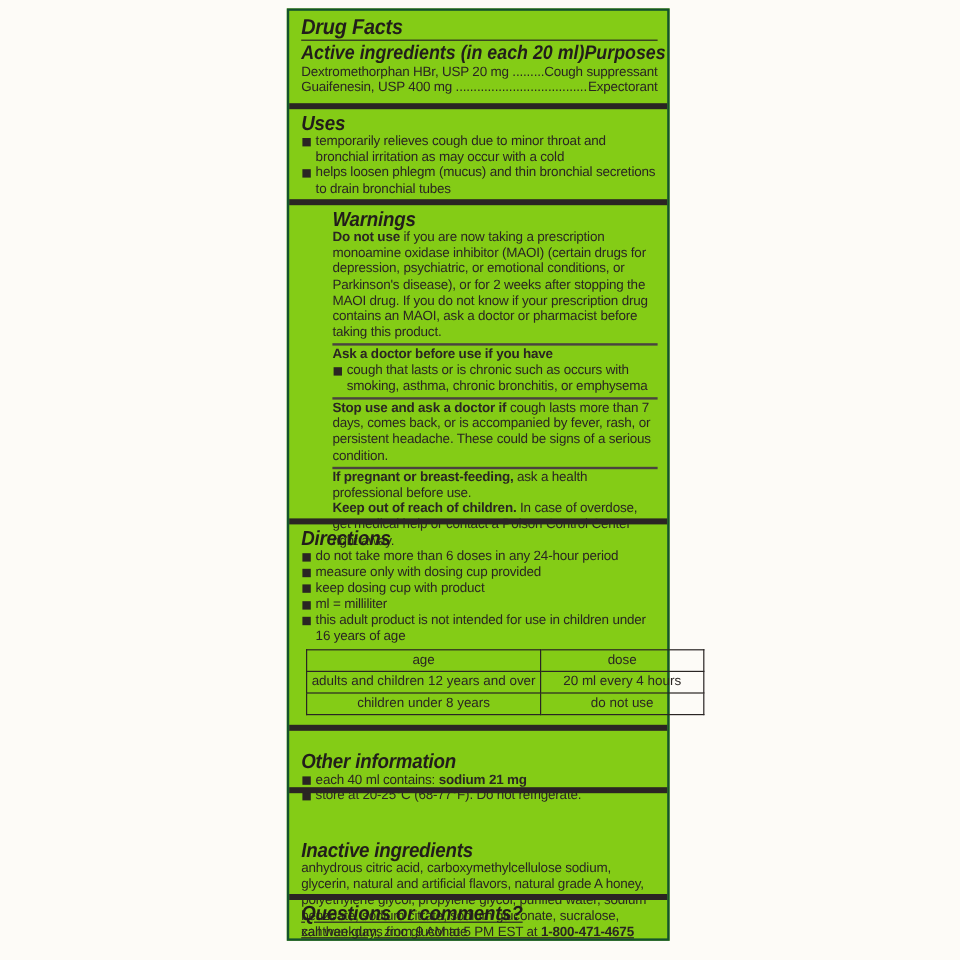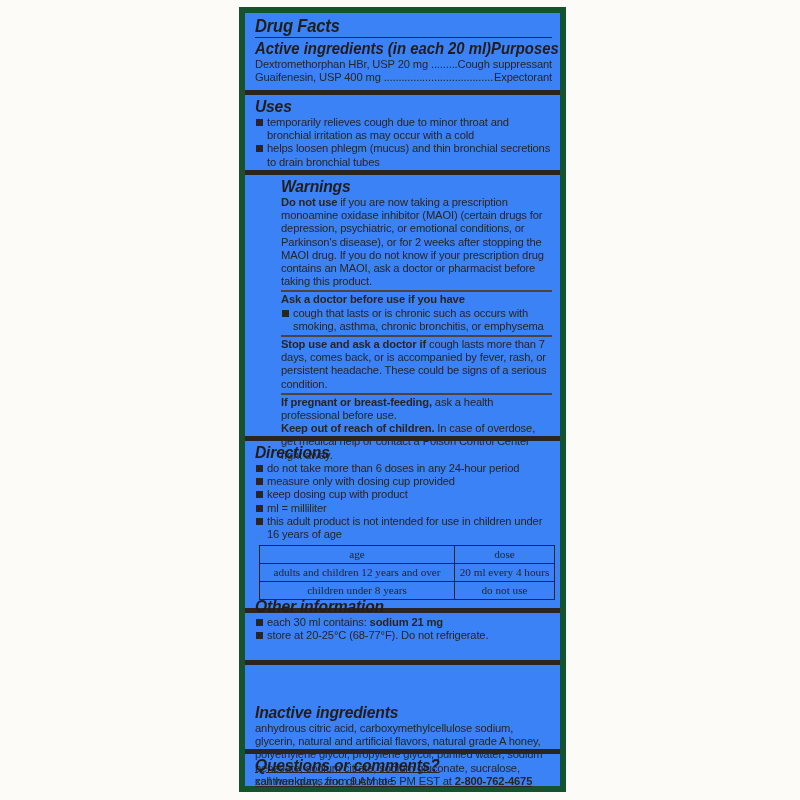--- a/index.html
+++ b/index.html
@@ -2,35 +2,35 @@
 <html><head>
 <meta charset="utf-8">
 <style>
   html, body { margin:0; padding:0; }
   body {
     width:800px; height:800px; background:#fdfbf7; position:relative; overflow:hidden;
     font-family:"Liberation Sans", sans-serif; color:#2a2523;
   }
   .panel {
     position:absolute; left:239px; top:7px; width:315px; height:773px;
-    border:6px solid #14532d; background:#3b82f6; box-sizing:content-box;
+    border:2px solid #14532d; background:#84cc16; box-sizing:content-box;
   }
   .section { position:absolute; left:0; right:0; box-sizing:border-box; padding:0 8px 0 10px; }
   .div-thick { position:absolute; left:0; right:0; height:5px; background:#2a2523; }
   .h-big { font-weight:bold; font-style:italic; font-size:17px; line-height:19px; letter-spacing:-0.2px; color:#221d1b; transform:scaleX(0.92); transform-origin:left; white-space:nowrap; }
   .h-active { font-weight:bold; font-style:italic; font-size:16.5px; line-height:19px; color:#221d1b; display:flex; justify-content:space-between; white-space:nowrap; transform:scaleX(0.9); transform-origin:left; width:111%; }
   .rule-thin { height:1px; background:#2a2523; margin:1px 0 1px 0; }
   .rule-mid { height:2px; background:#4a4340; margin:2px 0 1px 0; }
   .t { font-size:11.2px; line-height:13.2px; letter-spacing:-0.15px; color:#2a2523; }
   .b { font-weight:bold; }
   .row-dots { display:flex; white-space:nowrap; }
   .row-dots .dots { flex:1; overflow:hidden; }
   .bullet { display:flex; }
   .bullet .sq { width:7px; height:7px; background:#2a2523; margin:3px 4px 0 1px; flex:none; }
-  table.dose { border-collapse:collapse; margin:4px 0 0 4px; width:296px;font-family:Liberation Serif, serif; }
+  table.dose { border-collapse:collapse; margin:4px 0 0 4px; width:332px; }
   table.dose td { border:1px solid #2a2523; font-size:11.2px; line-height:17px; text-align:center; padding:0 2px; white-space:nowrap; }
 </style>
 </head>
 <body>
 
 <div class="panel">
 
   <div class="section" style="top:3px;">
     <div class="h-big" style="font-size:18px;line-height:20px;">Drug Facts</div>
     <div class="rule-thin"></div>
@@ -115,36 +115,36 @@
       </tr>
       <tr>
         <td>children under 8 years</td>
         <td>do not use</td>
       </tr>
     </tbody>
       </table>
   </div>
   <div class="div-thick" style="top:595px;"></div>
 
-  <div class="section" style="top:584px;">
+  <div class="section" style="top:616px;">
     <div class="h-big">Other information</div>
     <div class="t bullet">
         <span class="sq"></span>
-        <span><span>each 30 ml contains: </span><span class="b">sodium 21 mg</span></span>
+        <span><span>each 40 ml contains: </span><span class="b">sodium 21 mg</span></span>
       </div>
     <div class="t bullet">
         <span class="sq"></span>
         <span>store at 20-25°C (68-77°F). Do not refrigerate.</span>
       </div>
   </div>
   <div class="div-thick" style="top:647px;"></div>
 
   <div class="section" style="top:690px;">
     <div class="h-big">Inactive ingredients</div>
     <div class="t">anhydrous citric acid, carboxymethylcellulose sodium, glycerin, natural and artificial flavors, natural grade A honey, polyethylene glycol, propylene glycol, purified water, sodium benzoate, sodium citrate, sodium gluconate, sucralose, xanthan gum, zinc gluconate</div>
   </div>
   <div class="div-thick" style="top:736px;"></div>
 
   <div class="section" style="top:743px;text-decoration:underline;">
     <div class="h-big">Questions or comments?</div>
-    <div class="t" style="white-space:nowrap;"><span>call weekdays from 9 AM to 5 PM EST at </span><span class="b">2-800-762-4675</span></div>
+    <div class="t" style="white-space:nowrap;"><span>call weekdays from 9 AM to 5 PM EST at </span><span class="b">1-800-471-4675</span></div>
   </div>
 </div>
 
 </body></html>

